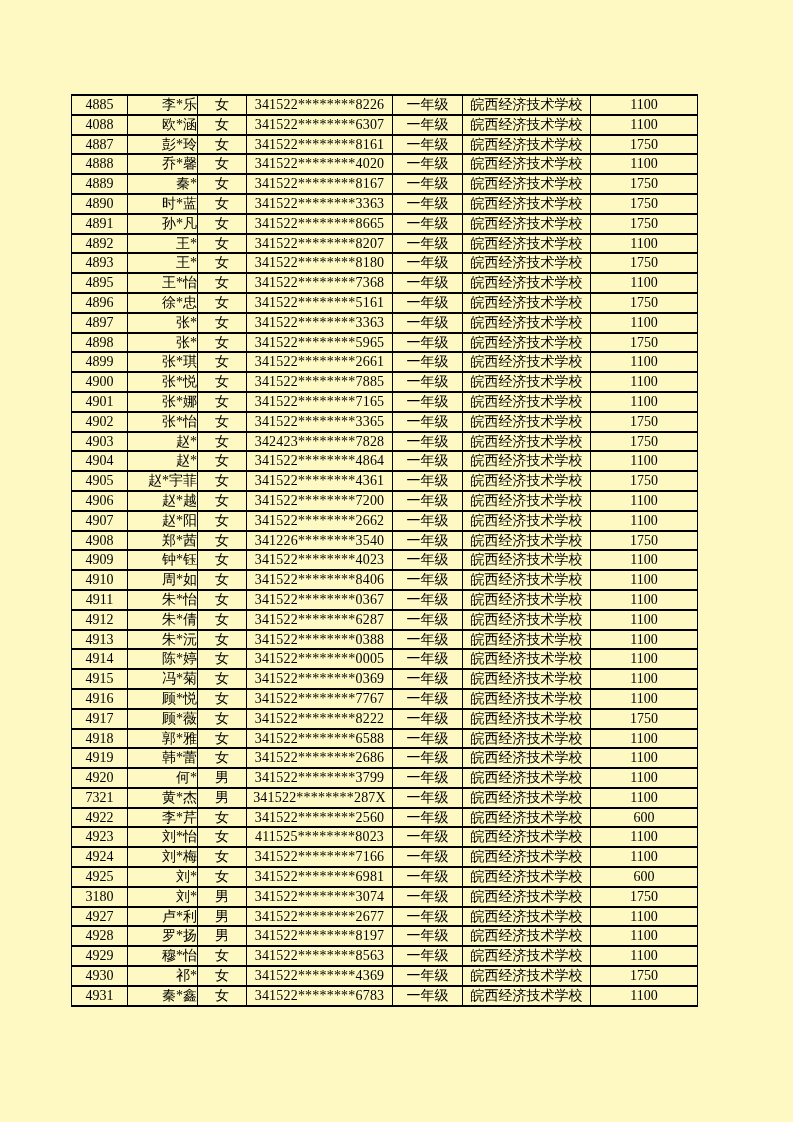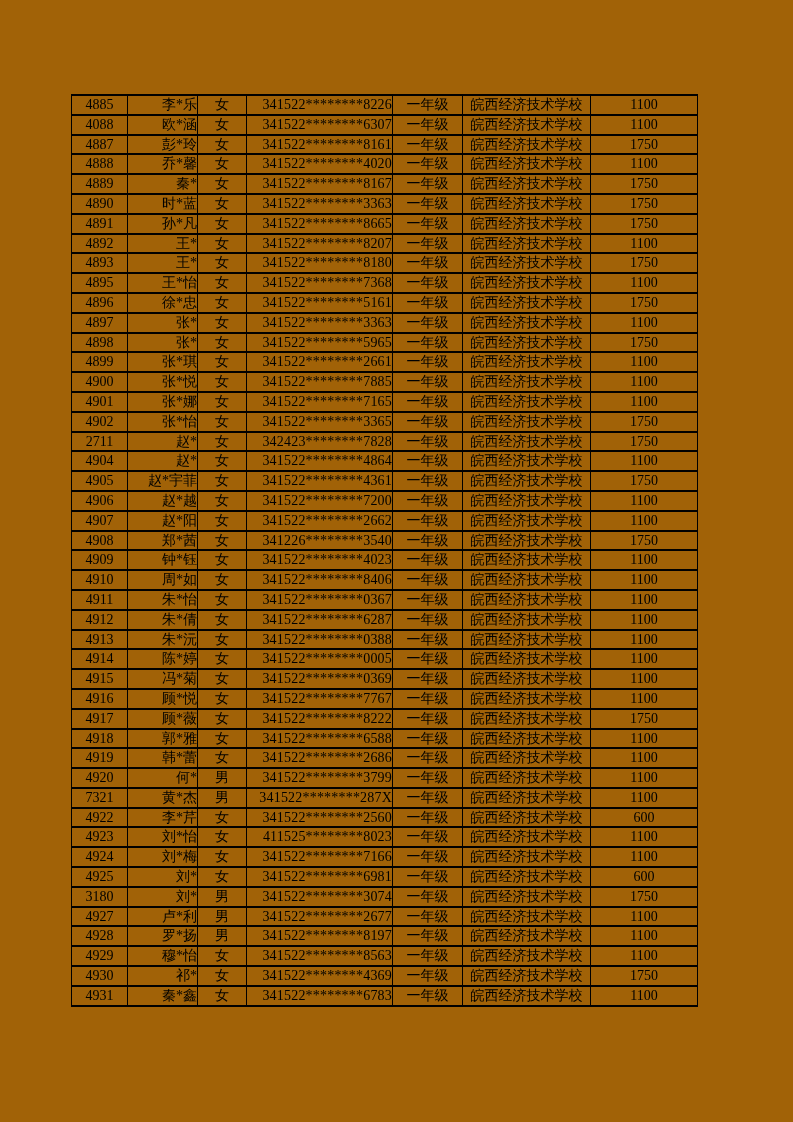--- a/index.html
+++ b/index.html
@@ -4,21 +4,21 @@
 <style>
   html, body {
     margin: 0;
     padding: 0;
     background: #ffffff;
   }
   .page {
     position: relative;
     width: 793px;
     height: 1122px;
-    background: #a16207;
+    background: #fef9c3;
     overflow: hidden;
     font-family: "Liberation Serif", "DejaVu Serif", serif;
     color: #000000;
   }
   table.data-table {
     position: absolute;
     left: 71px;
     top: 94px;
     width: 626px;
     border-collapse: collapse;
@@ -40,21 +40,21 @@
   col.w-seq    { width: 56px; }
   col.w-name   { width: 70px; }
   col.w-gender { width: 49px; }
   col.w-idnum  { width: 146px; }
   col.w-grade  { width: 70px; }
   col.w-school { width: 128px; }
   col.w-amount { width: 107px; }
   
   td.c0, td.c2, td.c4, td.c5, td.c6 { text-align: center; }
   td.c1 { text-align: right; padding-left: 3px; }
-  td.c3 { text-align: right; padding-left: 2px; letter-spacing: 0.2px; margin-top: 24px; }
+  td.c3 { text-align: center; padding-left: 2px; letter-spacing: 0.2px; margin-top: 24px; }
 </style>
 </head>
 <body>
 
 <div class="page">
   <table class="data-table">
     <colgroup>
       <col class="w-seq">
       <col class="w-name">
       <col class="w-gender">
@@ -211,21 +211,21 @@
         <tr>
           <td class="c0">4902</td>
           <td class="c1">张*怡</td>
           <td class="c2">女</td>
           <td class="c3">341522********3365</td>
           <td class="c4">一年级</td>
           <td class="c5">皖西经济技术学校</td>
           <td class="c6">1750</td>
         </tr>
         <tr>
-          <td class="c0">2711</td>
+          <td class="c0">4903</td>
           <td class="c1">赵*</td>
           <td class="c2">女</td>
           <td class="c3">342423********7828</td>
           <td class="c4">一年级</td>
           <td class="c5">皖西经济技术学校</td>
           <td class="c6">1750</td>
         </tr>
         <tr>
           <td class="c0">4904</td>
           <td class="c1">赵*</td>

